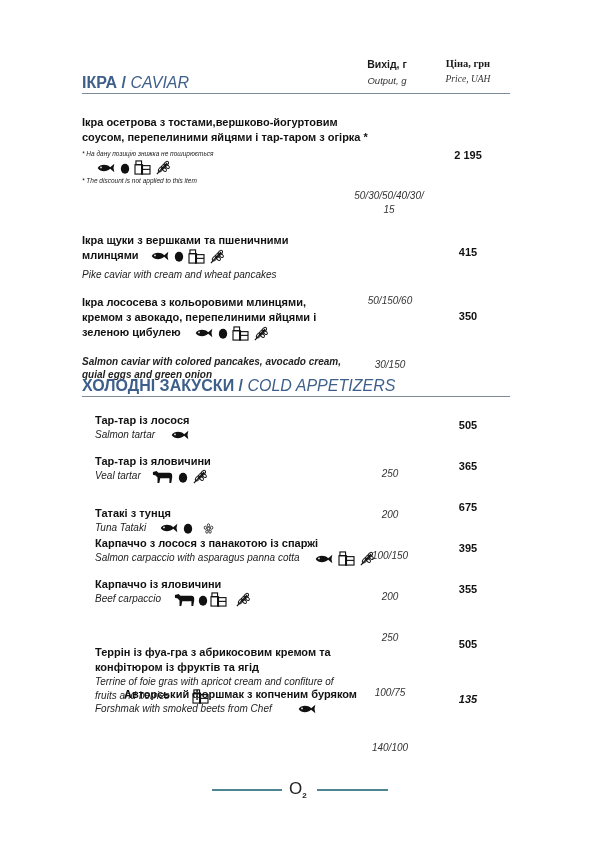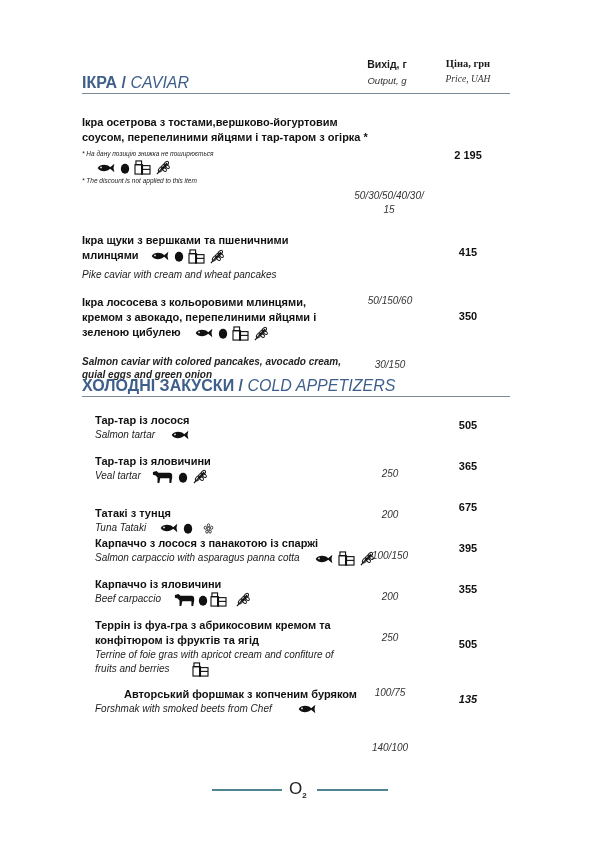--- a/index.html
+++ b/index.html
@@ -249,21 +249,21 @@
       <svg width="15" height="15" style="margin-left:6px;">
           <use href="#i-gluten"></use>
         </svg>
     </span>
   </div>
 </div>
 <div class="abs out" style="left:350px; top:583px;">250</div>
 <div class="abs price" style="left:438px; top:583px;">355</div>
 
 <div class="abs" style="left:95px; top:618px;">
-  <div class="name" style="width:260px;">Террін із фуа-гра з  абрикосовим кремом та конфітюром із фруктів та ягід</div>
+  <div class="name" style="width:260px;margin-top:27px;">Террін із фуа-гра з  абрикосовим кремом та конфітюром із фруктів та ягід</div>
   <div class="desc" style="width:250px;">
     <span>Terrine of foie gras with apricot cream and confiture of fruits and berries</span>
     <span class="icons" style="margin-left:20px;">
       <svg width="17" height="15">
           <use href="#i-dairy"></use>
         </svg>
     </span>
   </div>
 </div>
 <div class="abs out" style="left:350px; top:638px;">100/75</div>

